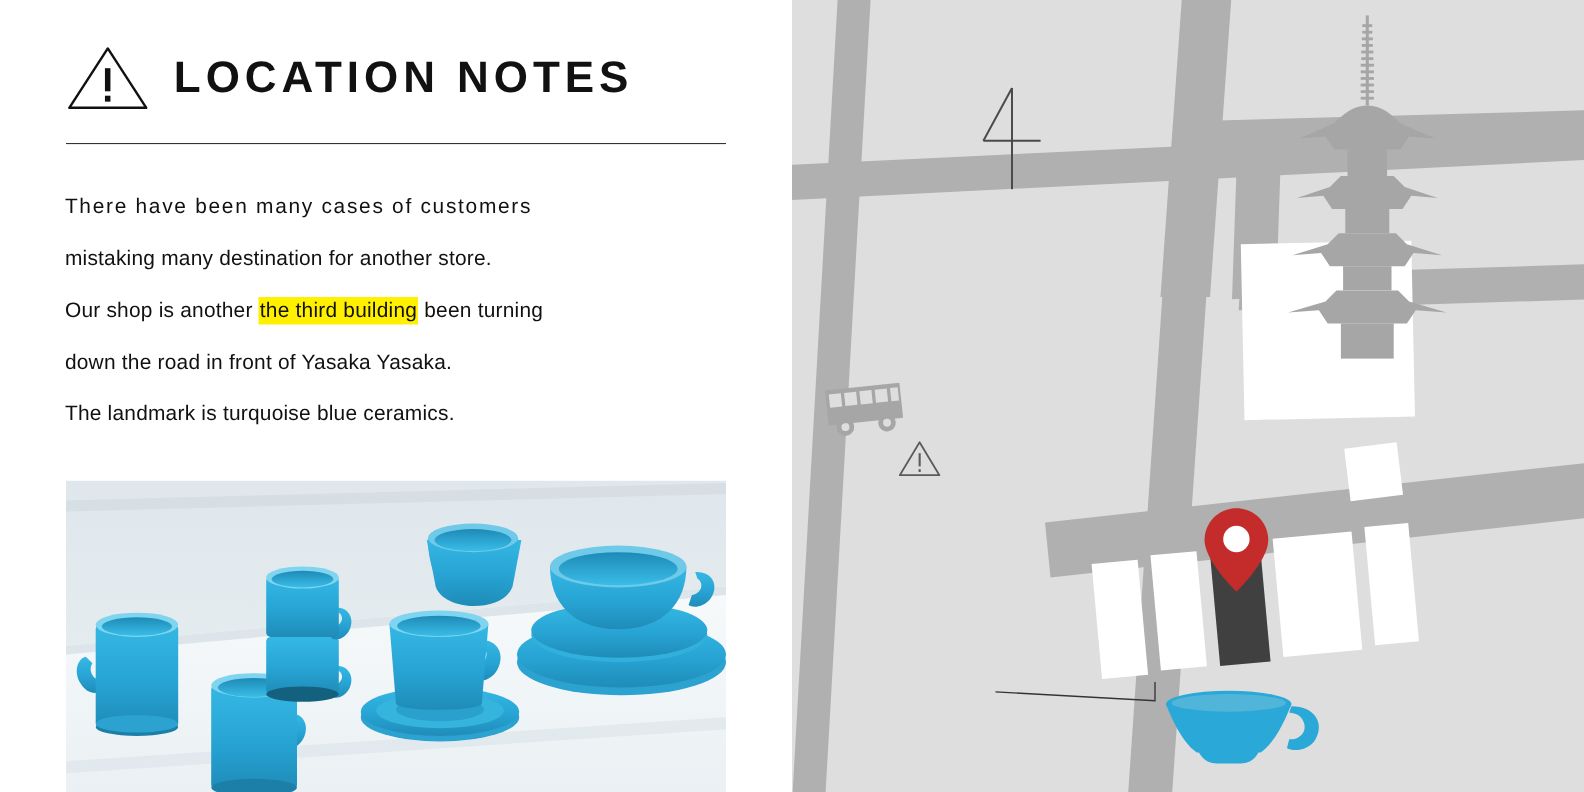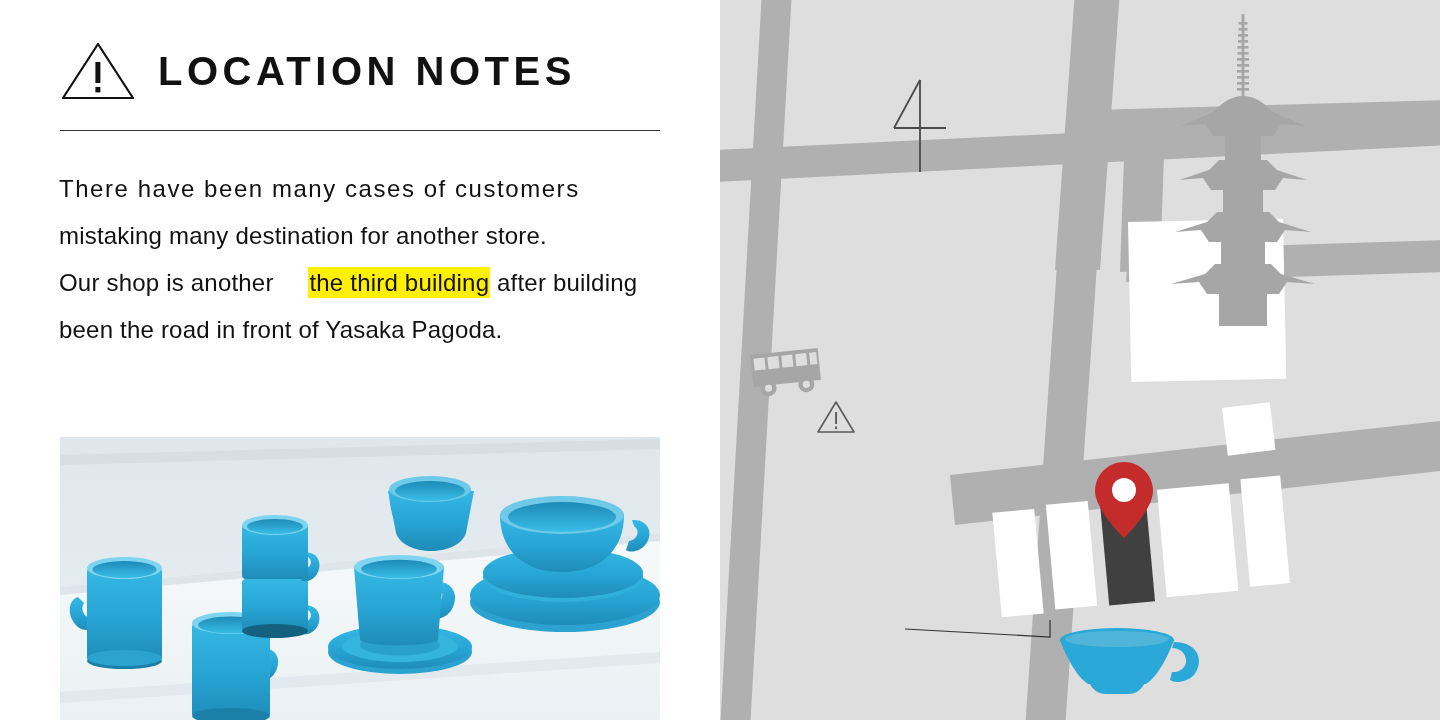--- a/index.html
+++ b/index.html
@@ -36,28 +36,28 @@
   .divider {
     position: absolute;
     left: 60px; top: 130px;
     width: 600px; height: 1px;
     background: #333333;
   }
   .body-text {
     position: absolute;
     left: 59px; top: 165px;
     width: 614px;
-    font-size: 24px;
+    font-size: 19px;
     color: #111111;
     line-height: 47px;
     letter-spacing: 0.2px;
   }
   .body-text .ln { white-space: nowrap; display: block; }
   .body-text .ln.spaced { letter-spacing: 1.55px; }
-  .hl { background: #fff000; padding: 2px 1px; margin-left: 28px; }
+  .hl { background: #fff000; padding: 2px 1px; }
 
   
   .photo {
     position: absolute;
     left: 60px; top: 437px;
     width: 600px; height: 283px;
     overflow: hidden;
     background: #e8eef2;
   }
   .photo svg { display: block; width: 600px; height: 283px; }
@@ -88,22 +88,23 @@
         </svg>
       </span>
       <div class="page-title">LOCATION NOTES</div>
     </div>
 
     <div class="divider"></div>
 
     <div class="body-text">
       <span class="ln spaced">There have been many cases of customers</span>
       <span class="ln">mistaking many destination for another store.</span>
-      <span class="ln"><span>Our shop is another </span><span class="hl">the third building</span><span> after building</span></span>
-      <span class="ln">been the road in front of Yasaka Pagoda.</span>
+      <span class="ln"><span>Our shop is another </span><span class="hl">the third building</span><span> been turning</span></span>
+      <span class="ln">down the road in front of Yasaka Yasaka.</span>
+      <span class="ln">The landmark is turquoise blue ceramics.</span>
     </div>
 
     <div class="photo">
       <svg viewBox="0 0 600 283">
         <defs>
           <linearGradient id="wall" x1="0" y1="0" x2="0" y2="1">
             <stop offset="0" stop-color="#dfe7ec"></stop>
             <stop offset="1" stop-color="#e9f0f3"></stop>
           </linearGradient>
           <linearGradient id="ledge" x1="0" y1="0" x2="0" y2="1">

